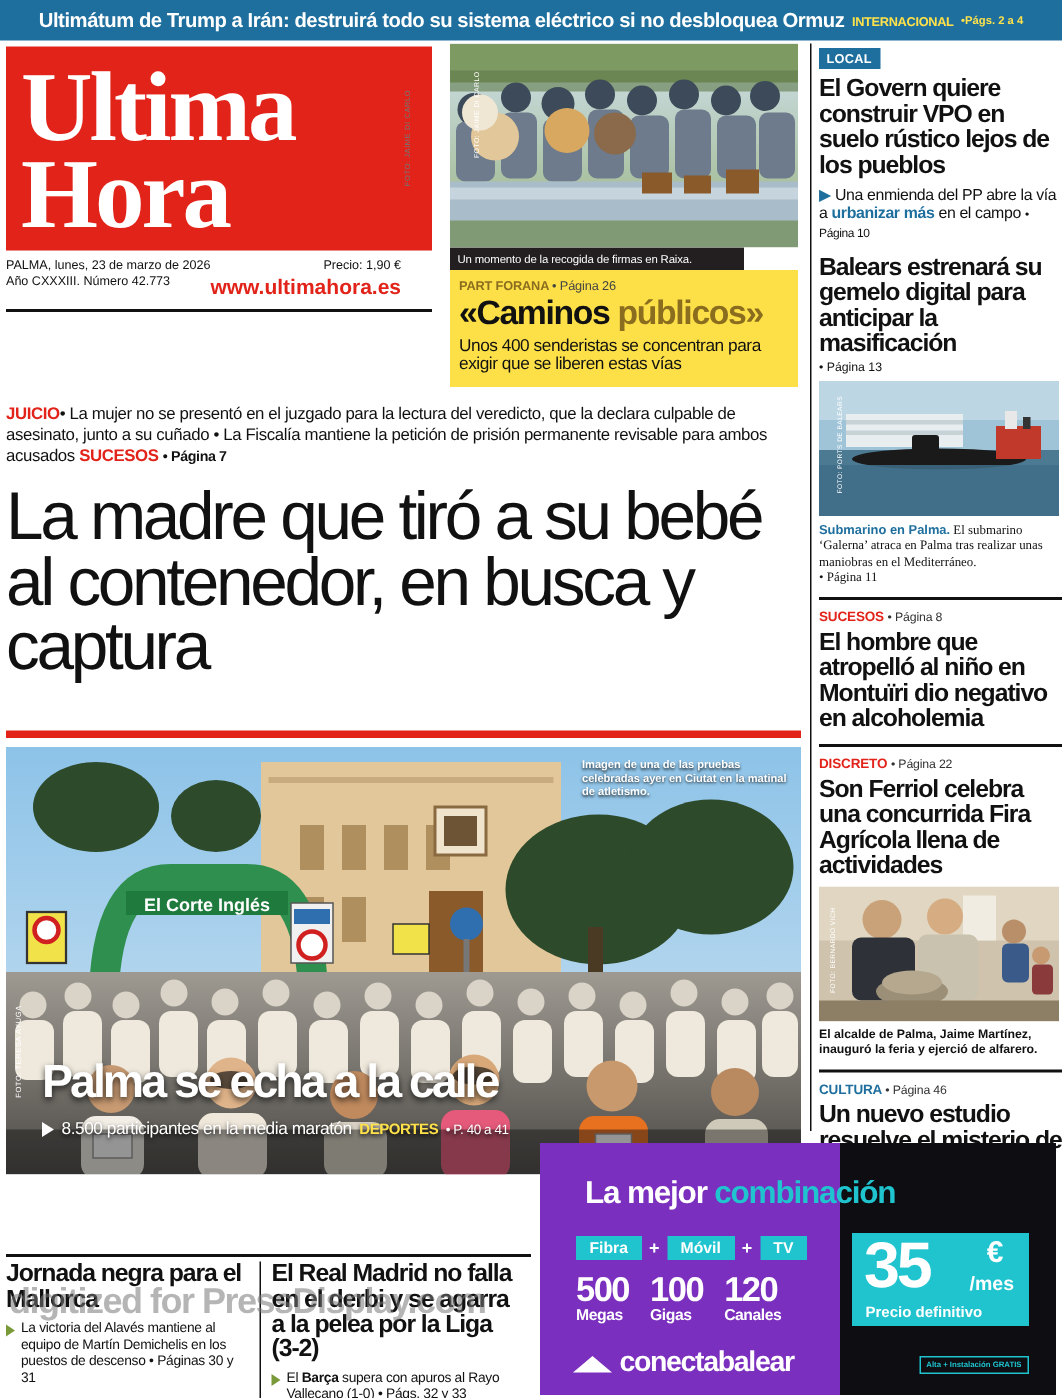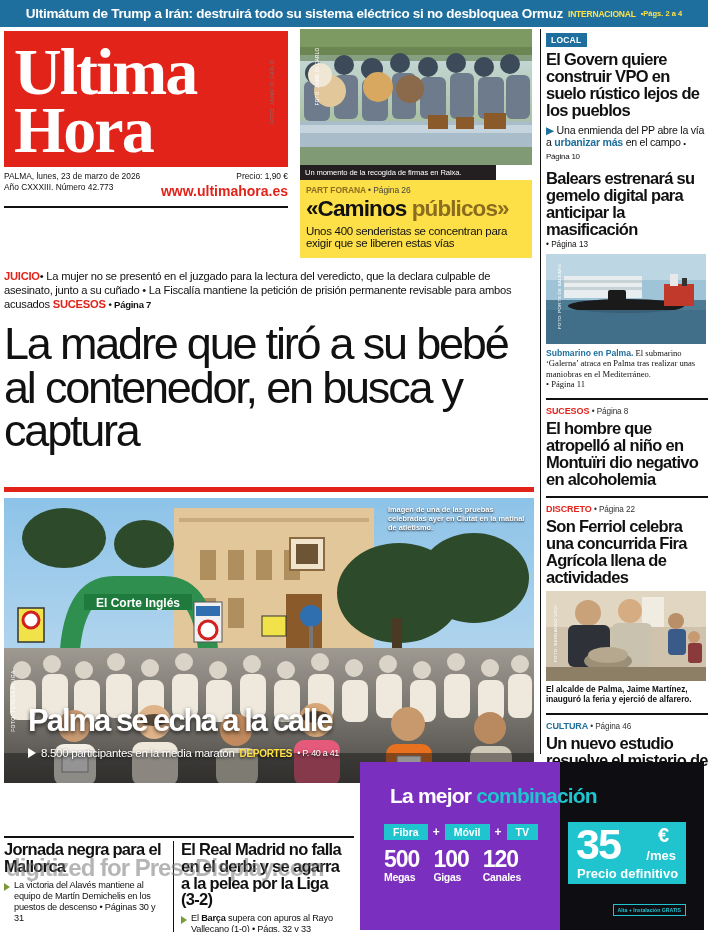--- a/index.html
+++ b/index.html
@@ -46,21 +46,21 @@
     padding:12px 0 0 10px; letter-spacing:-2px;
     font-family:"Liberation Serif", serif;
   }
   .masthead-line2 { display:block; }
   .mast-credit {
     position:absolute; right:-16px; top:58px; font-size:5px; color:#777;
     transform:rotate(-90deg); letter-spacing:0.4px; white-space:nowrap;
   }
   .mast-info {
     margin:4px 4px 0 4px; width:284px;
-    display:flex; justify-content:space-between; align-items:flex-start;
+    display:flex; justify-content:flex-start; align-items:flex-start;
     font-size:8.4px; color:#111; line-height:1.35;
   }
   .mast-info .right { text-align:right; }
   .mast-web { color:#e2231a; font-weight:bold; font-size:14px; }
   .mast-rule { margin:5px 4px 0 4px; width:284px; height:2px; background:#111; }
 
   
   .mid-photo-wrap { position:relative; width:232px; height:136px; overflow:hidden; }
   .mid-photo { width:100%; height:100%; display:block; }
   .mid-credit {
@@ -180,21 +180,21 @@
   .num-blk { text-align:left; }
   .num-blk .n { color:#fff; font-weight:bold; font-size:23px; letter-spacing:-1px; line-height:1; }
   .num-blk .l { color:#fff; font-weight:bold; font-size:10.5px; letter-spacing:-0.3px; }
   .ad-logo { position:absolute; left:22px; bottom:10px; display:flex; align-items:center; gap:5px; }
   .logo-mark { width:0;height:0;border-left:13px solid transparent;border-right:13px solid transparent;border-bottom:11px solid #fff; }
   .ad-logo .lt { color:#fff; font-weight:bold; font-size:19px; letter-spacing:-0.9px; }
   .price-box { position:absolute; right:18px; top:60px; width:118px; height:62px; background:#1fc4cf; }
   .price-box .p { position:absolute; left:8px; top:-2px; color:#fff; font-weight:bold; font-size:43px; letter-spacing:-2px; }
   .price-box .e { position:absolute; right:17px; top:2px; color:#fff; font-weight:bold; font-size:20px; }
   .price-box .m { position:absolute; right:10px; top:26px; color:#fff; font-weight:bold; font-size:13px; }
-  .price-box .d { position:absolute; left:9px; bottom:3px; color:#fff; font-weight:bold; font-size:13px; }
+  .price-box .d { position:absolute; left:9px; bottom:3px; color:#fff; font-weight:bold; font-size:10px; }
   .ad-fine { position:absolute; right:18px; bottom:14px; border:1px solid #1fc4cf; color:#1fc4cf;
              font-size:5.2px; font-weight:bold; padding:2px 4px; }
 
   
   .watermark {
     position:absolute; left:6px; top:855px; width:330px; z-index:9;
     color:rgba(120,120,120,0.55); font-weight:bold; font-size:24px;
     letter-spacing:-1px; line-height:1.05; pointer-events:none;
   }
 </style>
@@ -537,16 +537,20 @@
         <div class="n">120</div>
         <div class="l">Canales</div>
       </div>
     </div>
     <div class="price-box">
       <span class="p">35</span>
       <span class="e">€</span>
       <span class="m">/mes</span>
       <span class="d">Precio definitivo</span>
     </div>
+    <div class="ad-logo">
+      <span class="logo-mark"></span>
+      <span class="lt">conectabalear</span>
+    </div>
     <div class="ad-fine">Alta + Instalación GRATIS</div>
   </div>
 
 </div>
 
 </body></html>

